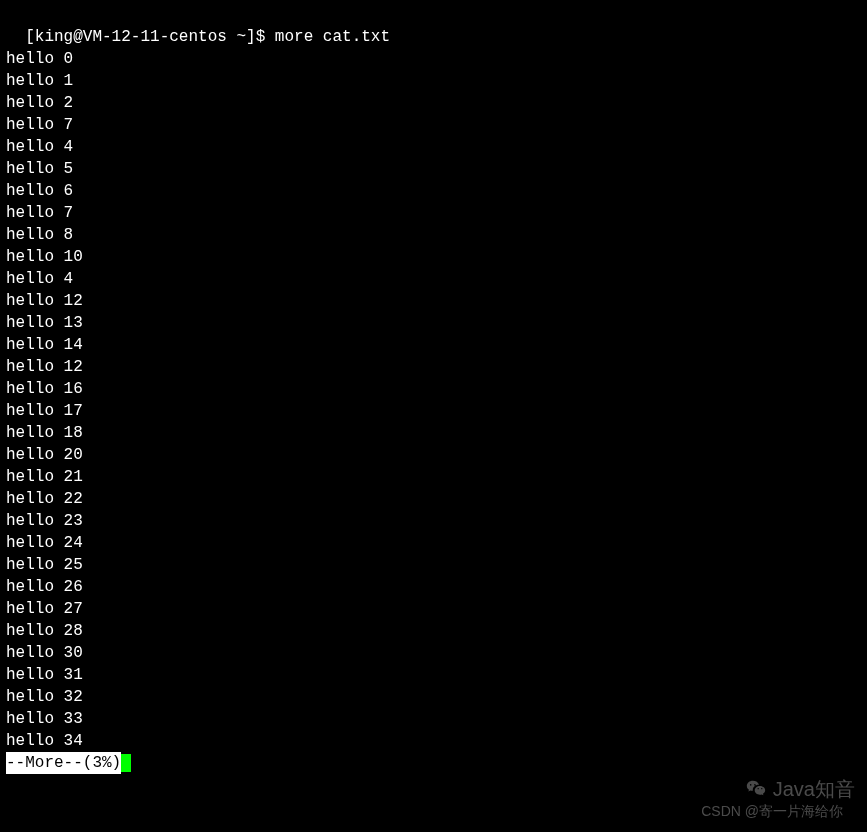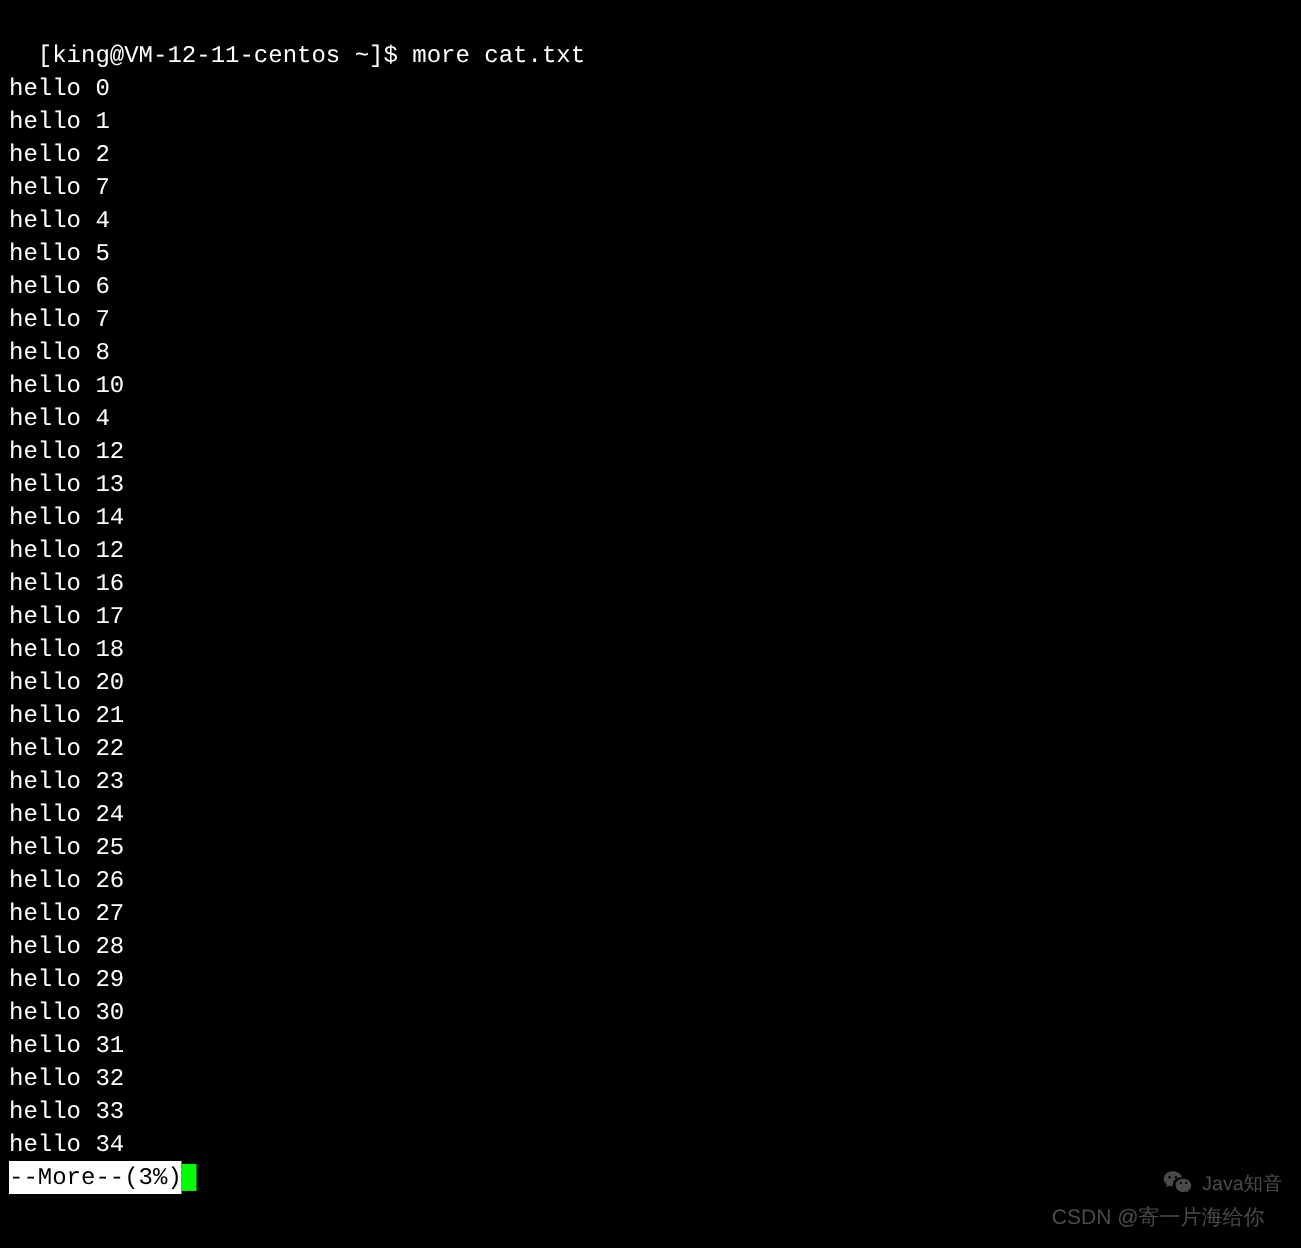--- a/index.html
+++ b/index.html
@@ -37,21 +37,21 @@
       background: #00ff00;
       vertical-align: middle;
       margin-left: 0;
     }
     .watermark-top {
       position: absolute;
       right: 12px;
       bottom: 32px;
       color: #888;
       font-family: Arial, sans-serif;
-      font-size: 13px;
+      font-size: 20px;
       display: flex;
       align-items: center;
       gap: 6px;
       opacity: 0.55;
       justify-content: center;
     }
     .watermark-top .wechat-icon {
       width: 22px;
       height: 22px;
       display: inline-block;
@@ -94,21 +94,20 @@
     <div class="output-line">hello 18</div>
     <div class="output-line">hello 20</div>
     <div class="output-line">hello 21</div>
     <div class="output-line">hello 22</div>
     <div class="output-line">hello 23</div>
     <div class="output-line">hello 24</div>
     <div class="output-line">hello 25</div>
     <div class="output-line">hello 26</div>
     <div class="output-line">hello 27</div>
     <div class="output-line">hello 28</div>
-    <div class="output-line">hello 29</div>
     <div class="output-line">hello 30</div>
     <div class="output-line">hello 31</div>
     <div class="output-line">hello 32</div>
     <div class="output-line">hello 33</div>
     <div class="output-line">hello 34</div>
   </div>
 
 <div>
   <span class="more-bar">--More--(3%)</span><span class="cursor"></span>
 </div>

